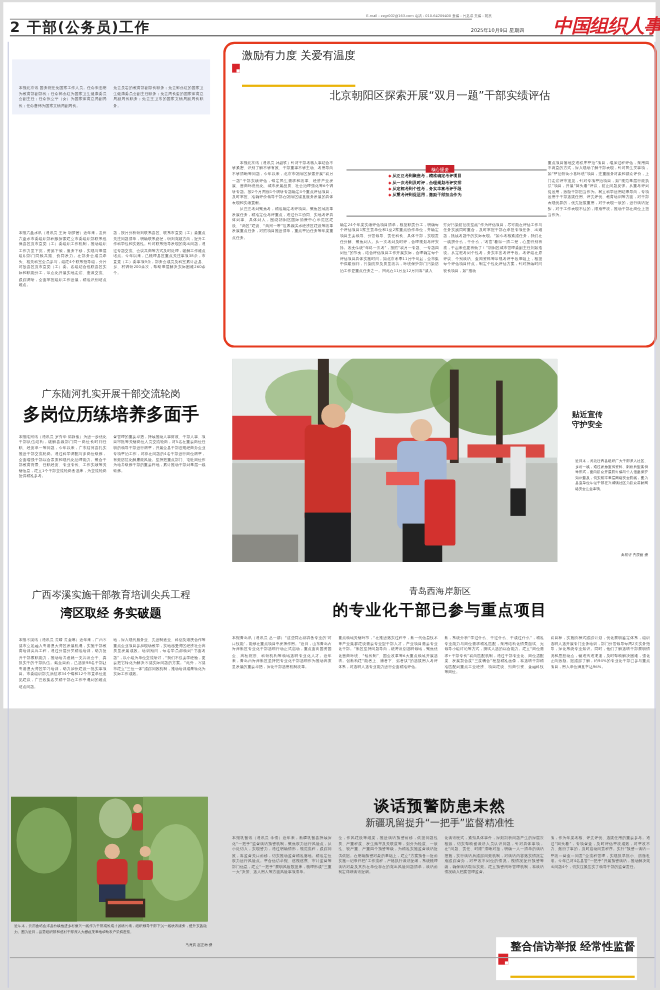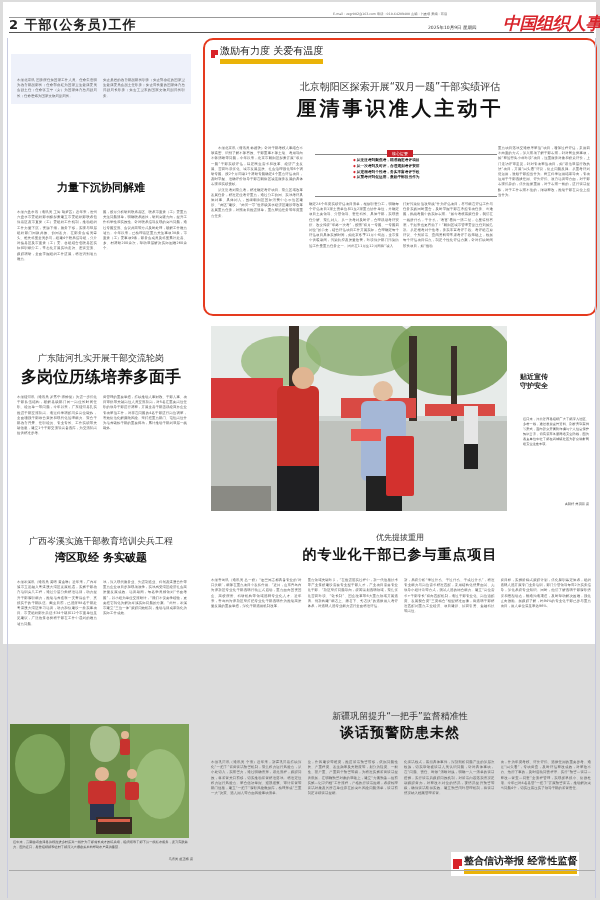--- a/index.html
+++ b/index.html
@@ -14,21 +14,21 @@
   .meta { position: absolute; font-size: 3.2px; color: #666; white-space: nowrap; }
   .date { position: absolute; font-size: 4.5px; color: #333; white-space: nowrap; }
   .logo { position: absolute; font-family: "DejaVu Serif", serif; font-size: 17px; color: #d8232a; font-weight: bold; letter-spacing: -0.5px; font-style: italic; white-space: nowrap; }
   .box-blue { position: absolute; background: #eef1fa; }
   .h-big { position: absolute; font-family: "DejaVu Serif", serif; font-weight: bold; color: #111; text-align: center; white-space: nowrap; }
   .h-sub { position: absolute; font-family: "DejaVu Sans", sans-serif; color: #333; text-align: center; white-space: nowrap; }
   .feature { position: absolute; left: 200px; top: 36px; width: 394px; height: 278px; border: 2.5px solid #e53a1e; border-radius: 10px; }
   .tag { position: absolute; display: flex; align-items: center; }
   .tag .sq { width: 7px; height: 8px; background: #d8232a; margin-right: 2px; position: relative; }
   .tag .sq::after { content: ""; position: absolute; right: 0; bottom: 0; width: 3px; height: 3px; background: #fff; }
-  .tag .lbl { font-size: 10px; color: #222; border-bottom: 5px solid #eab308; padding-bottom: 1px; white-space: nowrap; }
+  .tag .lbl { font-size: 10px; color: #222; border-bottom: 2px solid #eab308; padding-bottom: 19px; white-space: nowrap; }
   .keybox-title { position: absolute; background: #c8212a; color: #fff; font-size: 4px; padding: 1px 5px; }
   .keylist { position: absolute; font-size: 3.7px; line-height: 5.8px; color: #222; font-weight: bold; white-space: nowrap; }
   .keylist span.dot { color: #d8232a; margin-right: 1px; }
   .photo { position: absolute; overflow: hidden; }
   .vrule { position: absolute; width: 1px; background: #999; }
   .caption { position: absolute; font-size: 3.2px; line-height: 5px; color: #444; text-align: justify; }
   .side-title { position: absolute; font-family: "DejaVu Serif", serif; font-size: 7px; font-weight: bold; color: #222; text-align: center; line-height: 9px; }
   .cols { display: flex; gap: 6px; }
   .cols > div { flex: 1; }
 </style>
@@ -43,21 +43,20 @@
   <div class="meta" style="left:330px; top:10px;">E-mail：zzgr002@163.com  电话：010-64209400  责编：闫嘉琪  美编：苑晨</div>
   <div class="date" style="left:425px; top:23px;">2025年10月9日 星期四</div>
   <div class="logo" style="left:500px; top:10px;">中国组织人事报</div>
 
   <div class="vrule" style="left:4px; top:36px; height:860px; background:#c8cbe0;"></div>
 
   <div class="box-blue" style="left:8px; top:52px; width:180px; height:50px;"></div>
   <div class="txt abs" style="left:14px; top:76px; width:80px; height:36px;">本报北京讯 国务院任免国家工作人员。任命朱忠明为教育部副部长；任命郭燕红为国家卫生健康委员会副主任；任命张立平（女）为国家体育总局副局长；任命唐炜为国家文物局副局长。</div>
   <div class="txt abs" style="left:100px; top:76px; width:82px; height:36px;">免去吴岩的教育部副部长职务；免去郭燕红的国家卫生健康委员会副主任职务；免去周长奎的国家体育总局副局长职务；免去王卫东的国家文物局副局长职务。</div>
 
-  <div class="h-big" style="left:8px; top:178px; width:180px; font-size:11px;">力量下沉协同解难</div>
   <div class="txt abs" style="left:14px; top:208px; width:80px; height:122px;">本报六盘水讯（通讯员 王涛 胡梦茜）近年来，贵州六盘水市委组织部积极探索建立市委组织部联系包保县区及市直党（工）委组织工作机制，推动组织工作力量下沉，资源下倾，服务下移，实现与基层组织部门同频共振、协同发力。在部务会成员牵头、相关科室全员参与，组建4个联系指导组，分片对接县区及市直党（工）委。各组结合包联县区实际和职能分工，常态化开展实地走访、座谈交流、跟踪调研，全面掌握组织工作进展，精准识别堵点难点。</div>
   <div class="txt abs" style="left:100px; top:208px; width:84px; height:122px;">题，按月分析研判联系县区、联系市直党（工）委重点关注问题清单，明确联系路径，研判突破方向，提升工作科学性和实效性。针对联系指导发现的突出问题，通过专题交流、会议共商等方式及时处理，破解工作难点堵点。今年以来，已梳理县区重点关注事项38条，市直党（工）委事项9条，部务会成员及科室累计赴县、乡、村调研200余次，帮助基层解决实际困难260余个。</div>
 
   <div class="h-sub" style="left:8px; top:350px; width:180px; font-size:9px;">广东陆河扎实开展干部交流轮岗</div>
   <div class="h-big" style="left:8px; top:365px; width:180px; font-size:16px;">多岗位历练培养多面手</div>
   <div class="txt abs" style="left:14px; top:393px; width:80px; height:118px;">本报陆河讯（通讯员 罗秀华 陈静俊）为进一步优化干部队伍结构，破解县级部门同一岗位长时间任职、经历单一等问题，今年以来，广东陆河县扎实推进干部交流轮岗。通过科学调配与多岗位锻炼，全面增强干部综合素质和现代化治理能力。聚合干部教育背景、任职经历、专业专长、工作实绩等关键信息，建立1个干部交流轮岗备选库，为交流轮岗提供精准参考。</div>
   <div class="txt abs" style="left:100px; top:393px; width:84px; height:118px;">督管理的重要举措，持续推动人事财政、干部人事、项目审批等关键岗位人员交流轮岗，对5名在重要岗位任职的领导干部进行调整，开展全县干部违规经商办企业专项整治工作，对存在问题的4名干部进行岗位调整，有效防范化解廉政风险。坚持把重点部门、屯驻岗位作为培养锻炼干部的重要阵地，累计推动干部到基层一线锻炼。</div>
 
   <div class="h-sub" style="left:8px; top:533px; width:180px; font-size:9px;">广西岑溪实施干部教育培训尖兵工程</div>
   <div class="h-big" style="left:8px; top:548px; width:180px; font-size:11px;">湾区取经 务实破题</div>
@@ -85,21 +84,20 @@
   </div>
   <div class="caption" style="left:10px; top:838px; width:175px; height:20px;">近年来，云南曲靖会泽县持续推进乡村振兴一线作为干部成长成才的练兵场，组织领导干部下沉一线联农服务，提升实践能力。图为近日，县委组织部和驻村干部深入大棚蔬菜基地帮助农户采摘番茄。</div>
   <div class="caption" style="left:140px; top:855px; width:50px; text-align:right;">马海岚  赵正梅  摄</div>
 
   <div class="feature"></div>
   <div class="tag" style="left:208px; top:42px;">
     <span class="sq"></span>
     <span class="lbl">激励有力度 关爱有温度</span>
   </div>
   <div class="h-sub" style="left:200px; top:78px; width:394px; font-size:10px;">北京朝阳区探索开展“双月一题”干部实绩评估</div>
-  <div class="h-big" style="left:200px; top:93px; width:394px; font-size:20px; font-family:'DejaVu Sans', sans-serif; letter-spacing:3px;">厘清事识准人主动干</div>
 
   <div class="txt abs" style="left:208px; top:144px; width:92px; height:160px;">
     <p>本报北京讯（通讯员 韩超轶）针对干部考核人事结合不够紧密、识别了解不够有效、干部重事不够主动、考用导向不够清晰等问题，今年以来，北京市朝阳区探索开展“双月一题”干部实绩评估，锚定民生需求和改革、经济产业发展、营商环境优化、城市发展品质、社会治理强化等6个调研专题。按2个月周期1个调研专题确定4个重点评估项目，及时掌握、准确评价领导干部在朝阳区诚意服务发展的具体表现和实绩贡献。</p>
     <p>从泛泛考到聚焦考，精准确定考评项目。聚焦区域改革发展任务，精准定位考评重点，通过分工协同、实地考评具体到事、具体到人，围绕朝阳区国际消费中心示范区建设、“两区”建设、“两河一带”世界级滨水经济区建设等改革发展重点任务，对照项目推进清单，重点整治任务等年度重点任务。</p>
   </div>
 
   <div class="rule" style="left:312px; top:152px; width:182px; background:#888;"></div>
   <div class="keybox-title" style="left:384px; top:148px;">核心提要</div>
   <div class="keylist" style="left:350px; top:156px;">
     <div><span class="dot">◆</span><span>从泛泛考到聚焦考，精准确定考评项目</span></div>
@@ -140,30 +138,30 @@
       <rect x="253" y="118" width="14" height="25" fill="#222"></rect>
     </svg>
   </div>
   <div class="side-title" style="left:496px; top:370px; width:70px; white-space:pre-line;">贴近宣传
 守护安全</div>
   <div class="caption" style="left:520px; top:415px; width:66px; height:82px;">近日来，河北迁西县组织广大干部深入社区、乡村一线，通过发放宣传资料、剖析典型案例等形式，面向群众开展防诈骗与个人信息保护知识普及，切实筑牢基层网络安全防线，图为县直单位年轻干部在兴城镇社区为群众讲解网络安全注意事项。</div>
   <div class="caption" style="left:520px; top:500px; width:66px; text-align:right;">高明轩  曹霞丽  摄</div>
 
   <div class="vrule" style="left:592px; top:36px; height:860px; background:#c8cbe0;"></div>
 
-  <div class="h-sub" style="left:200px; top:530px; width:394px; font-size:8px;">优先提拔重用</div>
+  <div class="h-sub" style="left:200px; top:530px; width:394px; font-size:8px;">青岛西海岸新区</div>
   <div class="h-big" style="left:200px; top:544px; width:394px; font-size:14px; letter-spacing:1px;">的专业化干部已参与重点项目</div>
   <div class="cols abs" style="left:208px; top:576px; width:380px; height:110px;">
     <div class="txt">本报青岛讯（通讯员 丛一群）“这些同志都具备专业的‘对口技能’，能够在重点项目中发挥作用。”近日，山东青岛西海岸新区专业化干部选聘行动正式启动，重点面向国资国企、高校院所、科研机构等领域选聘专业化人才。近年来，青岛西海岸新区坚持把专业化干部选聘作为推动高质量发展的重要举措，深化干部选用机制改革。</div>
     <div class="txt">重点领域关键环节，“在推进落实过程中，新一代信息技术等产业集群建设需要专业型干部人才，产业项目需要专业化干部。”新区坚持问题导向，统筹谋划选聘领域，聚焦优化营商环境、“链长制”、国企改革等6大重点领域开展选聘。创新构建“能者上、庸者下、劣者汰”的选拔用人考评体系，对选聘人选专业能力进行全面精准评估。</div>
     <div class="txt">新，系统分析“学过什么、干过什么、干成过什么”，精准专业能力与岗位需求精准匹配，采用结构化情景面试、无领导小组讨论等方式，测试人选的综合能力。建立“岗位需求+干部专长”双向匹配机制，通过干部专业化、岗位适配度、发展契合度“三度耦合”模型精准画像，将选聘干部精准匹配到重点工业经济、项目建设、招商引资、金融科技等岗位。</div>
     <div class="txt">双目标，实施阶梯式跟踪计划，优化履职鉴定体系，组织选聘人选开展专门业务培训，部门分管领导每周2次实务指导，深化系统专业知识。同时，他们了解选聘干部履职情况和思想动态，畅通沟通渠道，及时帮助解决困难，强化正向激励。据跟踪了解，约94%的专业化干部已参与重点项目，用人单位满意率达96%。</div>
   </div>
 
-  <div class="h-sub" style="left:200px; top:708px; width:394px; font-size:9px;">新疆巩留提升“一把手”监督精准性</div>
+  <div class="h-sub" style="left:200px; top:740px; width:394px; font-size:9px;">新疆巩留提升“一把手”监督精准性</div>
   <div class="h-big" style="left:200px; top:722px; width:394px; font-size:14px; letter-spacing:1px;">谈话预警防患未然</div>
   <div class="cols abs" style="left:208px; top:758px; width:380px; height:108px;">
     <div class="txt">本报巩留讯（通讯员 李倩）近年来，新疆巩留县持续深化“一把手”监督谈话预警机制，聚焦权力运行风险点，从小处切入，实现警力，通过明确情形，规范流程，跟踪问效，将监督关口前移，切实推动监督精准落地。精准定位权力运行风险点。整合信访举报、巡视巡察、审计监督等部门信息，建立“一把手”履职风险数据库，梳理形成“三重一大”决策、选人用人等方面风险事项清单。</div>
     <div class="txt">位，作风建设等维度，推进谈话预警前移，依据问题性质、严重程度、发生频率及关联度等，划分为轻度、一般性、较严重、严重四个预警等级，为精准实施监督谈话提供依据。在明确预警对象的基础上，建立“方案预备—提前实施—记录归档”工作流程，严格执行谈话提纲，系统梳理谈话对象及其所在单位存在的突出风险问题清单，谈话前制定详细谈话提纲。</div>
     <div class="txt" style="max-height:80px;">化谈话模式，紧扣具体事件，深刻剖析问题产生的深层次根源，切实帮助被谈话人员认识问题，针对具体事项，在“问题、责任、时限”清晰对接，明确一人一清单的谈话措施，实行谈话后跟踪问效机制，对谈话内容落实情况定期跟踪督办，对整改不到位的情况，视情况提升预警等级，确保谈话取得实效。建立预警闭环管理机制，将谈话情况纳入档案管理监督。</div>
     <div class="txt" style="max-height:80px;">项，作为年度考核、评先评优、选拔任用的重要参考。通过“回头看”，专项督查，及时评估整改成效，对整改不力、敷衍了事的，及时启动问责程序。实行“预警—谈话—整改—督查—问责”全流程管理，实现抓早抓小、防微杜渐。今年已对4名县管“一把手”开展预警谈话，推动解决突出问题4个，切实压紧压实了领导干部的监督责任。</div>
   </div>
   <div class="tag" style="left:448px; top:850px; background:#fff; padding:2px;">
     <span class="sq" style="width:9px; height:10px;"></span>
     <span class="lbl" style="font-size:10px; font-weight:bold;">整合信访举报 经常性监督</span>

